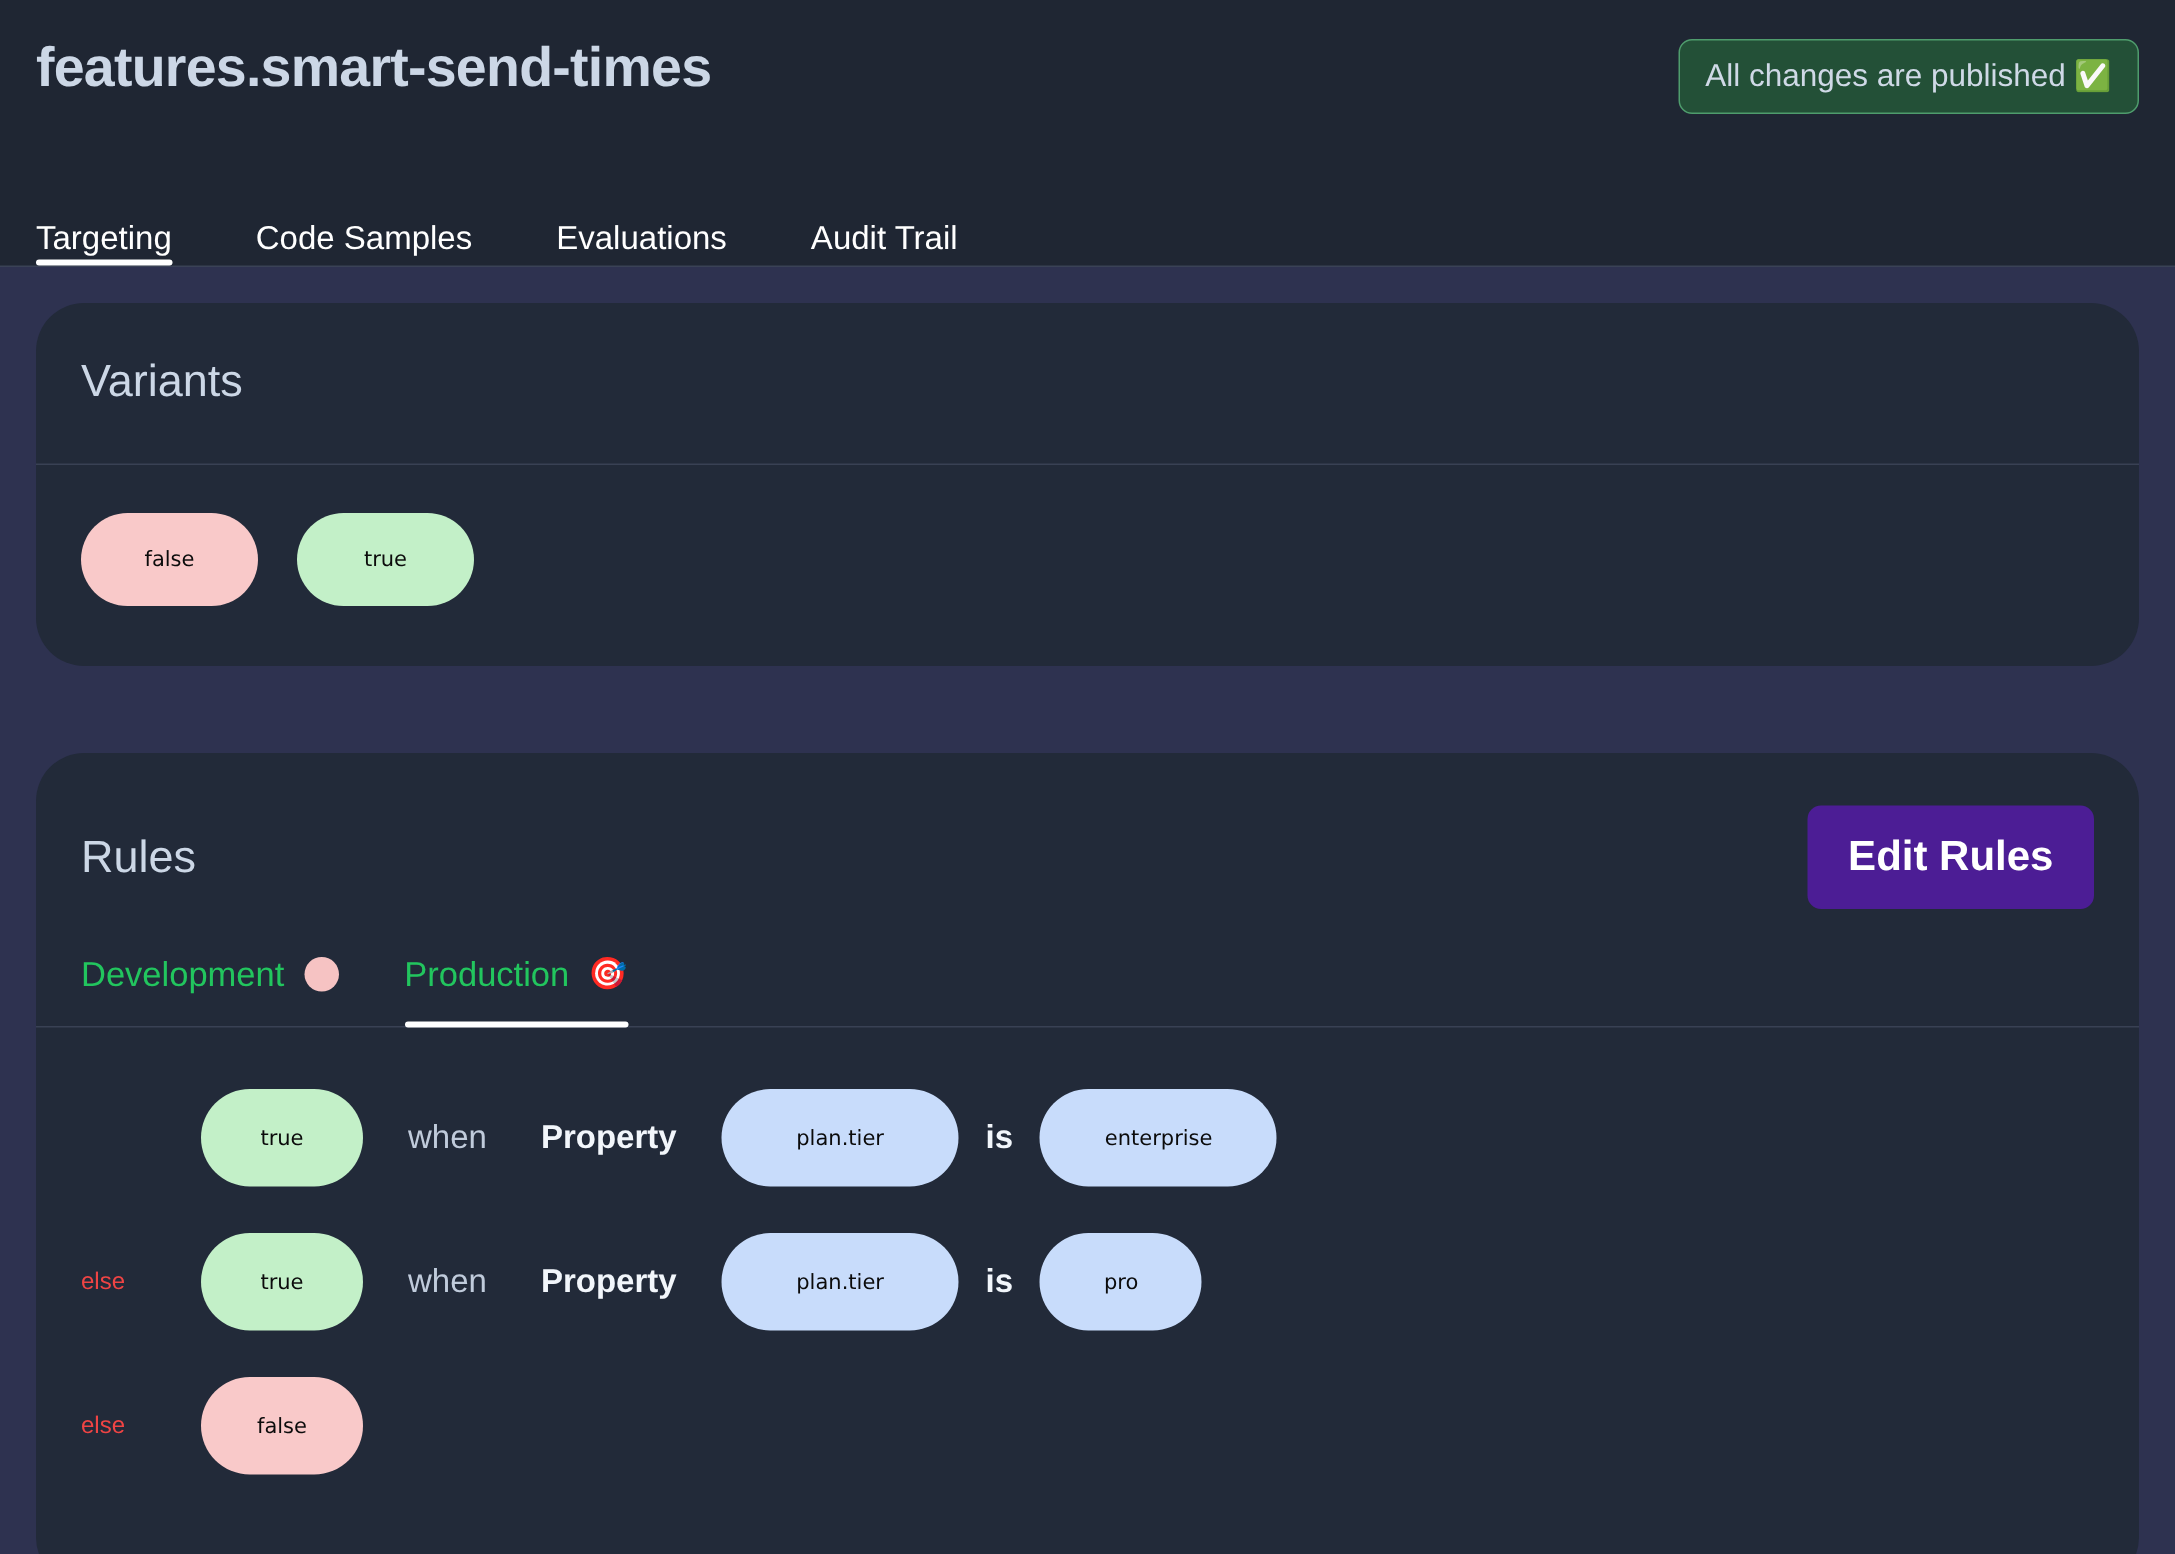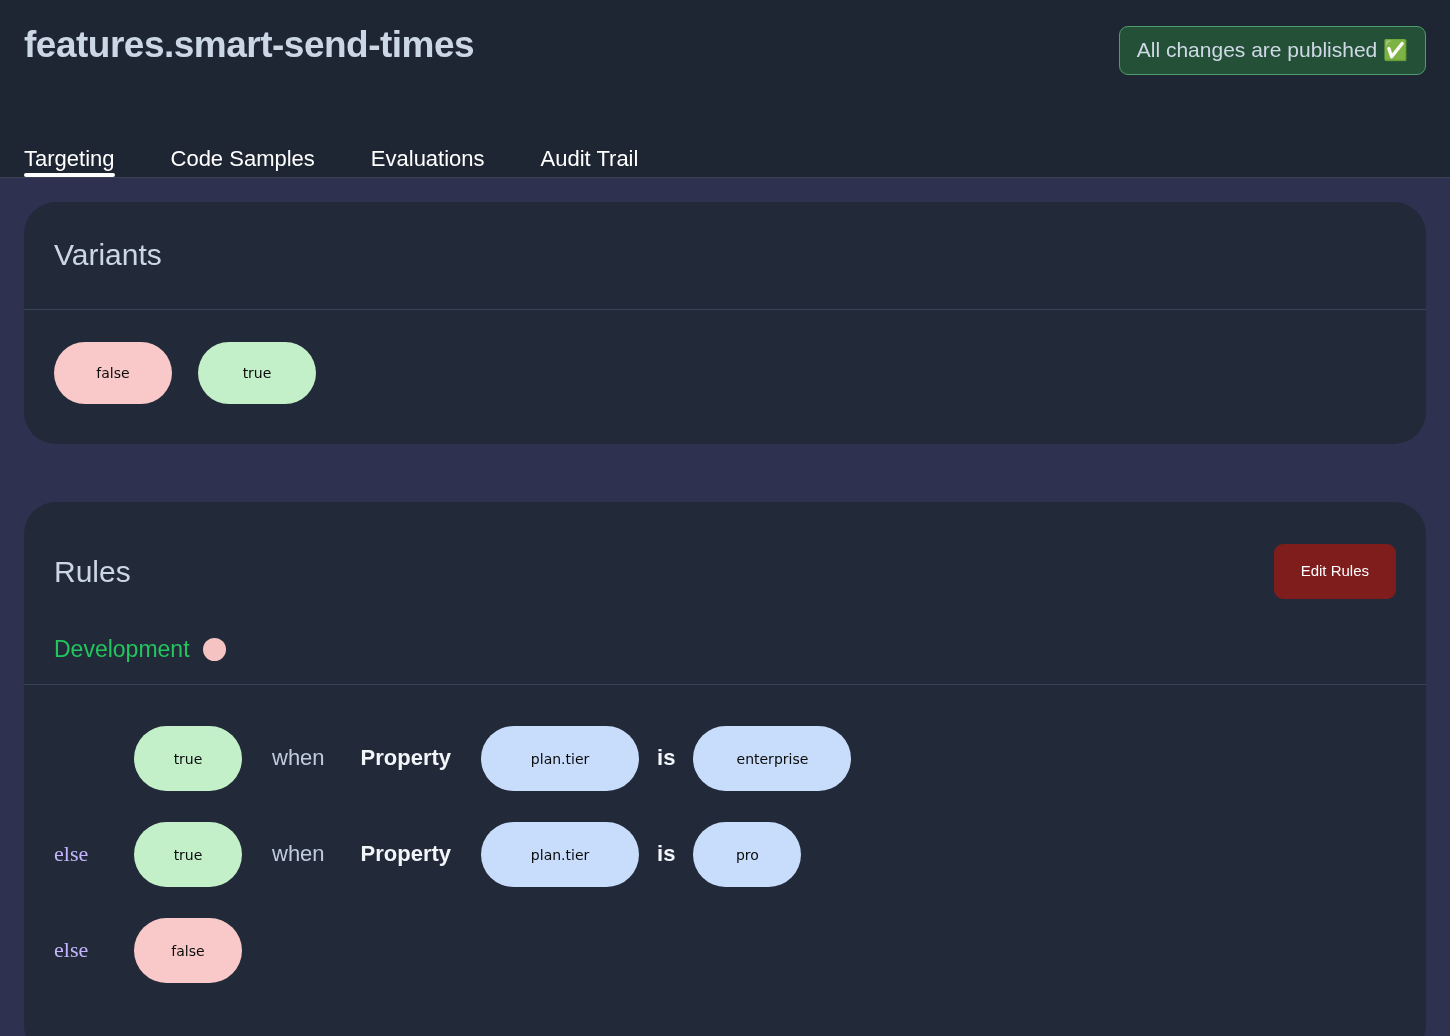--- a/index.html
+++ b/index.html
@@ -102,24 +102,24 @@
   .card-head.no-border { border-bottom: none; padding-bottom: 0; }
 
   .card-title {
     font-size: 30px;
     color: #ccd7e6;
     font-weight: normal;
     line-height: 1.2;
   }
 
   .edit-btn {
-    background: #7f1d1d;
+    background: #4c1d95;
     color: #ffffff;
-    font-size: 15px;
-    font-weight: normal;
+    font-size: 28px;
+    font-weight: bold;
     border: none;
     border-radius: 9px;
     padding: 19px 27px;
     cursor: pointer;
     line-height: 1.1;
     font-family: inherit;
   }
 
   
   .pill {
@@ -188,24 +188,23 @@
     padding: 26px 30px 58px 30px;
   }
   .rule-row {
     display: flex;
     align-items: center;
     height: 96px;
   }
   .rule-prefix {
     width: 80px;
     flex: none;
-    font-size: 22px;
-    color: #c4b5fd;
-    line-height: 1.2;
-    font-family: Liberation Serif, serif;
+    font-size: 16px;
+    color: #ef4444;
+    line-height: 1.2;
   }
   .rule-row .pill {
     padding: 0 26px;
     height: 65px;
     min-width: 108px;
   }
   .rule-row .pill.wide { min-width: 158px; }
   .rule-kw {
     font-size: 22px;
     color: #c0cbdb;
@@ -267,20 +266,24 @@
     <div class="card-head no-border">
       <div class="card-title">Rules</div>
       <button class="edit-btn">Edit Rules</button>
     </div>
 
     <div class="env-tabs">
       <div class="env-tab">
         <span>Development</span>
         <span class="dot-emoji"></span>
       </div>
+      <div class="env-tab active">
+        <span>Production</span>
+        <span class="emoji">🎯</span>
+      </div>
     </div>
 
     <div class="rules-list">
 
       <div class="rule-row">
         <div class="rule-prefix"></div>
         <div class="pill pill-true">
           <span>true</span>
         </div>
         <span class="rule-kw gap-l">when</span>

